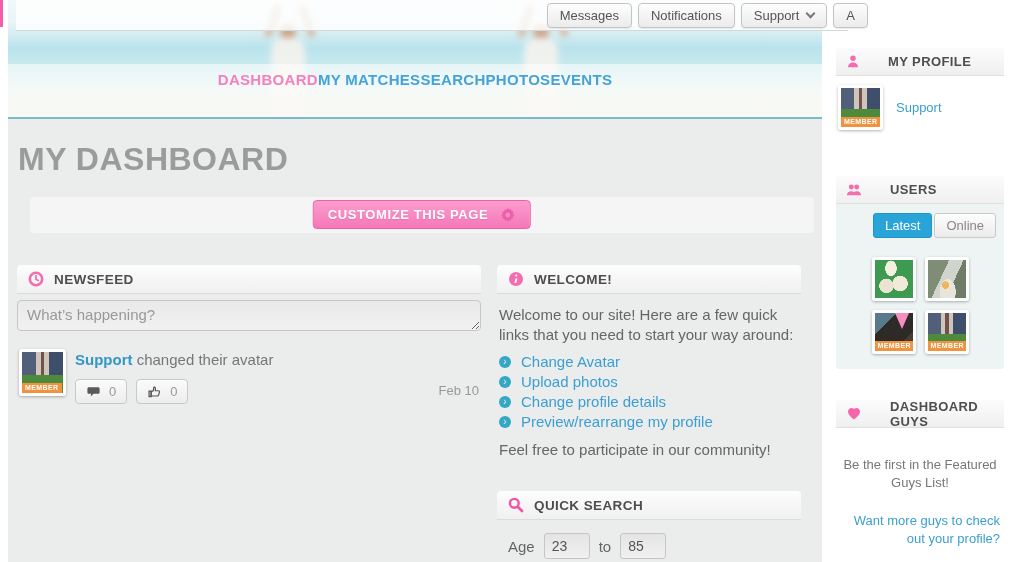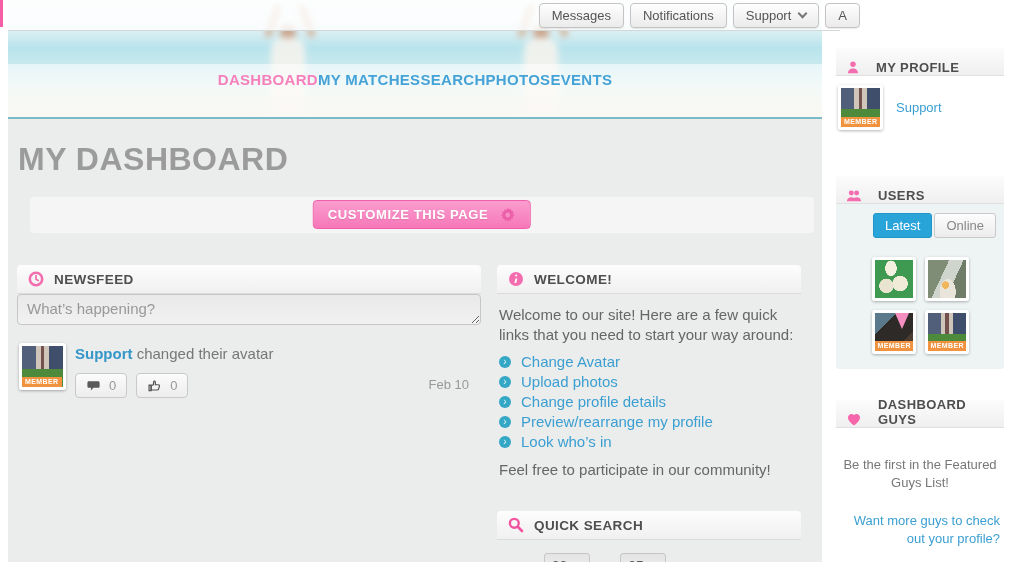--- a/index.html
+++ b/index.html
@@ -1,21 +1,21 @@
 <!DOCTYPE html>
 <html><head>
 <meta charset="utf-8">
 <style>
   * { box-sizing: border-box; }
   body { margin:0; font-family:"Liberation Sans", sans-serif; background:#fff; }
   .page { position:relative; width:1030px; height:562px; background:#fff; overflow:hidden; }
 
   
   .pink-sliver { position:absolute; left:0; top:0; width:3px; height:27px; background:#f55fa8; z-index:9; }
-  .topbar { position:absolute; left:8px; top:0; width:832px; height:31px;
+  .topbar { position:absolute; left:16px; top:0; width:832px; height:31px;
             background:rgba(255,255,255,.8); border-bottom:1px solid #d2d7d8; z-index:6; }
   .topbar-buttons { position:absolute; right:-20px; top:3px; display:flex; gap:6px; }
   .tb-btn { height:25px; padding:0 12px; background:linear-gradient(#fefefe,#ebebeb);
             border:1px solid #c4c4c4; border-radius:4px; color:#555; font-size:13px;
             display:flex; align-items:center; gap:8px; box-shadow:0 1px 1px rgba(0,0,0,.08); cursor:pointer; }
   .chev { width:7px; height:7px; border-right:2px solid #777; border-bottom:2px solid #777;
           transform:rotate(45deg); margin-top:-4px; }
 
   
   .banner { position:absolute; left:8px; top:0; width:814px; height:119px; overflow:hidden;
@@ -43,21 +43,21 @@
                    display:flex; align-items:center; gap:12px; cursor:pointer; white-space:nowrap;
                    text-shadow:0 1px 1px rgba(0,0,0,.1); }
 
   .col-left  { position:absolute; left:9px;   top:146px; width:464px; }
   .col-right { position:absolute; left:489px; top:146px; width:304px; }
 
   .panel-header { height:29px; background:linear-gradient(#fdfdfd,#f0f0f0); border-bottom:1px solid #dcdcdc;
                   border-radius:4px 4px 0 0; display:flex; align-items:center; gap:10px; padding:0 11px; }
   .panel-title { font-size:13.5px; font-weight:bold; color:#4e4e4e; letter-spacing:.4px; }
 
-  .composer { margin-top:0; width:100%; height:31px; background:linear-gradient(#e9e9e9,#f1f1f1);
+  .composer { margin-top:6px; width:100%; height:31px; background:linear-gradient(#e9e9e9,#f1f1f1);
               border:1px solid #c6c6c6; border-radius:4px; resize:both; font-size:15px; color:#777;
               padding:5px 9px; font-family:inherit; display:block; }
   .composer::placeholder { color:#999; }
 
   .feed-item { margin-top:17px; position:relative; padding-left:58px; min-height:58px; }
   .avatar { position:relative; border:3px solid #fff; border-radius:3px; box-shadow:0 1px 3px rgba(0,0,0,.3);
             overflow:hidden; flex:none; }
   .avatar.a48 { width:47px; height:47px; } .avatar.a44 { width:45px; height:45px; }
   .feed-avatar { position:absolute; left:2px; top:1px; }
   .member-badge { position:absolute; left:0; bottom:0; background:#f0923e; color:#fff; font-size:7px;
@@ -77,39 +77,39 @@
               width:100%; height:100%; }
   .ribbon { position:absolute; top:0; right:4px; width:0; height:0; border-left:7px solid rgba(0,0,0,0);
             border-right:7px solid rgba(0,0,0,0); border-top:16px solid #f68fc0; }
 
   .feed-text { font-size:15px; color:#777; padding-top:3px; }
   .feed-user { color:#3596c8; font-weight:bold; text-decoration:none; cursor:pointer; }
   .feed-actions { margin-top:11px; display:flex; gap:9px; }
   .action-btn { display:flex; align-items:center; gap:8px; height:25px; padding:0 10px;
                 background:linear-gradient(#fbfbfb,#ededed); border:1px solid #c9c9c9; border-radius:4px;
                 color:#999; font-size:13px; cursor:pointer; }
-  .feed-date { position:absolute; right:12px; top:35px; color:#999; font-size:13px; }
+  .feed-date { position:absolute; right:2px; top:35px; color:#999; font-size:13px; }
 
   .welcome-body { padding:11px 2px 0; font-size:15px; color:#666; line-height:20px; }
   .welcome-links { list-style:none; margin:7px 0 8px; padding:0; }
   .welcome-links li { display:flex; align-items:center; gap:10px; height:20px; }
   .bullet { width:12px; height:12px; border-radius:50%; background:#35a7c6; color:#e8f6fa; font-size:10px;
             line-height:11px; text-align:center; flex:none; }
   .bullet::before { content:"›"; }
   .welcome-link { color:#3b9fd2; font-size:15px; text-decoration:none; cursor:pointer; }
 
   .quick-search { margin-top:31px; }
   .qs-row { margin-top:13px; display:flex; align-items:center; gap:9px; font-size:15px; color:#666; padding-left:11px; }
   .qs-input { width:46px; height:26px; background:linear-gradient(#e4e4e4,#f0f0f0); border:1px solid #c6c6c6;
               border-radius:3px; font-size:14px; color:#555; padding:2px 7px; font-family:inherit; }
 
   
   .sidebar { position:absolute; left:836px; top:48px; width:168px; }
   .side-header { height:28px; background:linear-gradient(#fcfcfc,#efefef); border-bottom:1px solid #e0e0e0;
-                 display:flex; align-items:flex-end; gap:16px; padding:0 10px; border-radius:3px 3px 0 0; }
+                 display:flex; align-items:center; gap:28px; padding:0 10px; border-radius:3px 3px 0 0; }
   .side-title { font-size:13px; font-weight:bold; color:#4e4e4e; letter-spacing:.4px; }
   .profile-body { display:flex; align-items:center; gap:13px; padding:9px 2px 12px; }
   .side-link { color:#3b9fd2; font-size:13px; text-decoration:none; cursor:pointer; }
   .sec-users { margin-top:34px; }
   .users-body { background:#eef4f4; border-radius:0 0 3px 3px; padding:9px 8px 15px; }
   .tabs { display:flex; justify-content:flex-end; gap:2px; margin-bottom:19px; }
   .tab { font-size:13px; padding:4px 11px; border-radius:3px; border:1px solid #c9c9c9;
          background:linear-gradient(#fdfdfd,#ececec); color:#888; cursor:pointer; }
   .tab.active { background:#29a4d9; border-color:#2196c9; color:#fff; }
   .user-grid { display:grid; grid-template-columns:44px 44px; gap:9px; justify-content:center; }
@@ -247,24 +247,20 @@
               <a class="welcome-link">Upload photos</a>
             </li>
             <li>
               <span class="bullet"></span>
               <a class="welcome-link">Change profile details</a>
             </li>
             <li>
               <span class="bullet"></span>
               <a class="welcome-link">Preview/rearrange my profile</a>
             </li>
-            <li>
-              <span class="bullet"></span>
-              <a class="welcome-link">Look who’s in</a>
-            </li>
           </ul>
           <div>Feel free to participate in our community!</div>
         </div>
       </div>
 
       <div class="quick-search">
         <div class="panel-header">
           <span class="icon">
             <svg width="16" height="16" viewBox="0 0 16 16">
                 <circle cx="6.3" cy="6.3" r="4.4" fill="none" stroke="#f3539f" stroke-width="2.4"></circle>

